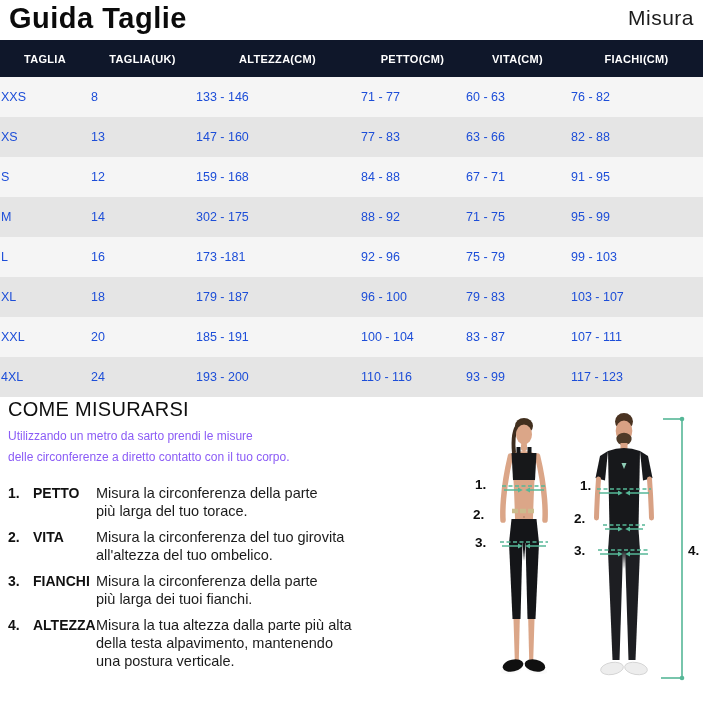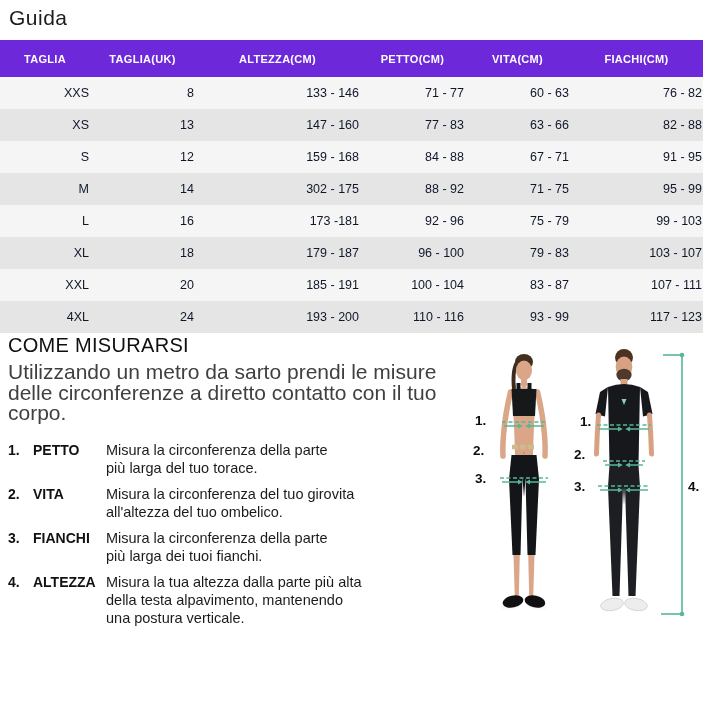--- a/index.html
+++ b/index.html
@@ -12,54 +12,55 @@
   
   .page-header {
     height: 40px; display: flex; justify-content: space-between;
     align-items: center; padding: 0 9px 4px 9px;
   }
   .page-title { font-size: 29px; font-weight: 800; letter-spacing: 0.5px; color: #0b0b0b; }
   .page-category { font-size: 21px; font-weight: 400; letter-spacing: 0.5px; color: #1c1c1c; }
   
   table.size-table { width: 703px; border-collapse: collapse; table-layout: fixed; }
   table.size-table thead th {
-    background: #6d28d9; color: #fff; height: 37px;
+    background: #0f172a; color: #fff; height: 37px;
     font-size: 11px; font-weight: 700; letter-spacing: 0.3px; text-align: center;
   }
   table.size-table td {
-    height: 32px; text-align: right; vertical-align: middle;
-    font-size: 12.5px; color: #0f172a;
+    height: 40px; text-align: left; vertical-align: middle;
+    font-size: 12.5px; color: #1d4ed8;
   }
   table.size-table tbody tr:nth-child(odd)  { background: #f5f5f5; }
   table.size-table tbody tr:nth-child(even) { background: #e5e5e5; }
   
   .bottom { position: relative; height: 292px; }
   .measure-block { position: absolute; left: 8px; top: 1px; width: 448px; }
   .measure-heading {
     font-size: 20px; font-weight: 400; letter-spacing: 0.3px;
     margin: 0 0 5px 0; color: #0f0f0f;
   }
   .measure-intro {
-    font-size: 21px; line-height: 20.5px; white-space: pre-line; color: #404040;
+    font-size: 12px; line-height: 20.5px; white-space: pre-line; color: #8b5cf6;
   }
   .measure-list { margin-top: 17px; }
   .measure-item { display: flex; align-items: flex-start; margin-bottom: 8px; }
   .m-num   { width: 25px; font-weight: 700; font-size: 14px; padding-top: 1px; }
-  .m-label { width: 73px; font-weight: 700; font-size: 14px; padding-top: 1px; }
+  .m-label { width: 63px; font-weight: 700; font-size: 14px; padding-top: 1px; }
   .m-desc  { font-size: 14.5px; line-height: 18px; white-space: pre-line; color: #1b1b1b; }
   
   .figures-wrap { position: absolute; left: 456px; top: 10px; width: 247px; height: 282px; }
   .figures-wrap svg { display: block; }
   .fig-label { font-size: 13.5px; font-weight: 700; fill: #0d0d0d; font-family: "Liberation Sans", sans-serif; }
 </style>
 </head>
 <body>
 
 <div class="page-header">
-  <div class="page-category">Guida</div>
+  <div class="page-title">Guida Taglie</div>
+  <div class="page-category">Misura</div>
 </div>
 
 <table class="size-table">
   <colgroup>
     <col style="width:90px">
       <col style="width:105px">
       <col style="width:165px">
     <col style="width:105px">
       <col style="width:105px">
       <col style="width:133px">

